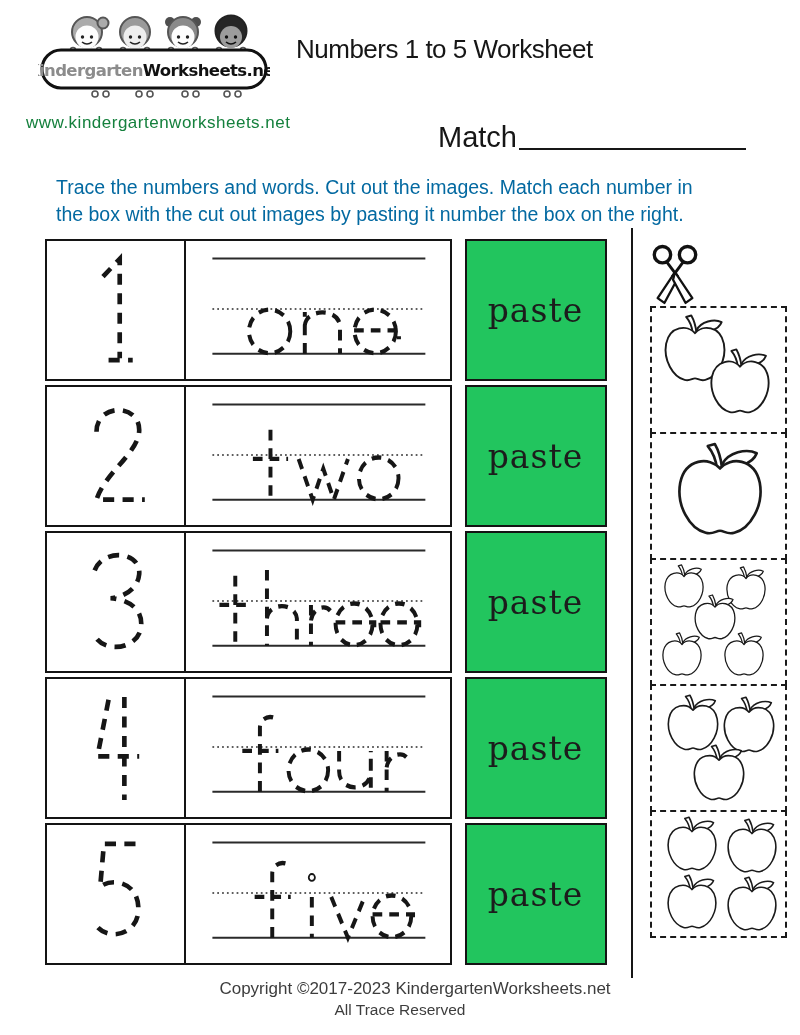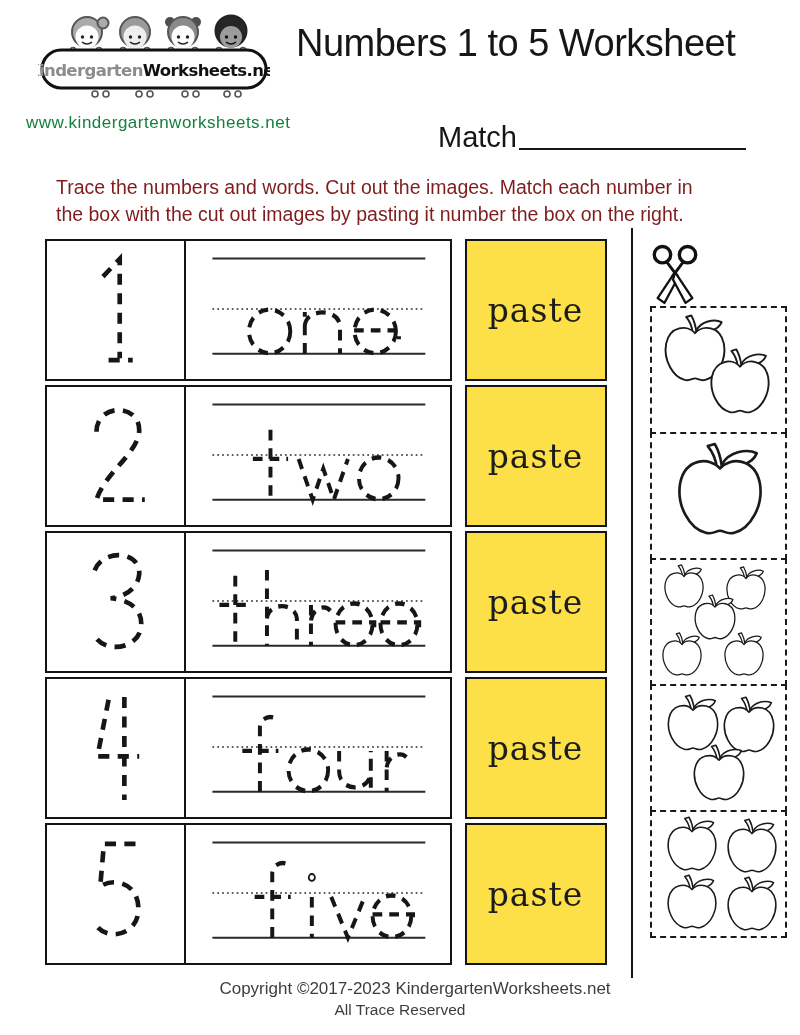--- a/index.html
+++ b/index.html
@@ -3,40 +3,40 @@
 <meta charset="utf-8">
 <style>
   html,body{margin:0;padding:0;background:#fff;}
   .page{position:relative;width:800px;height:1035px;background:#ffffff;overflow:hidden;
         font-family:"Liberation Sans",sans-serif;color:#111;}
 
   
   .logo{position:absolute;left:38px;top:10px;width:232px;height:102px;}
   .site-url{position:absolute;left:26px;top:113px;width:258px;text-align:center;
             font-size:17px;color:#15803d;letter-spacing:0.5px;}
-  .title{position:absolute;left:296px;top:22px;width:470px;font-size:38px;
+  .title{position:absolute;left:296px;top:34px;width:470px;font-size:26px;
          color:#161616;letter-spacing:-0.5px;}
   .name-row{position:absolute;left:438px;top:121px;width:308px;display:flex;align-items:flex-end;}
   .name-label{font-size:29px;color:#161616;}
   .name-line{flex:1;border-bottom:2px solid #161616;margin:0 0 4px 2px;height:24px;}
 
   .instructions{position:absolute;left:56px;top:174px;width:700px;font-size:19.5px;
-                line-height:27px;color:#7f1d1d;}
+                line-height:27px;color:#0369a1;}
 
   
   .table{position:absolute;left:45px;top:239px;}
   .w-row{display:flex;margin-bottom:4px;height:142px;}
   .num-cell{width:141px;height:142px;border:2.5px solid #141414;box-sizing:border-box;
             display:flex;align-items:center;justify-content:center;background:#fff;}
   .word-cell{width:268px;height:142px;border:2.5px solid #141414;box-sizing:border-box;
              margin-left:-2.5px;background:#fff;}
   .word-cell svg{display:block;width:100%;height:100%;}
   .gap-cell{width:13px;}
   .paste-cell{width:142px;height:142px;border:2.5px solid #141414;box-sizing:border-box;
-              display:flex;align-items:center;justify-content:center;background:#fde047;}
+              display:flex;align-items:center;justify-content:center;background:#22c55e;}
   .paste-label{font-family:"DejaVu Serif","Liberation Serif",serif;font-size:33px;
                font-weight:400;color:#1c1c1c;letter-spacing:1px;}
 
   .trace{fill:none;stroke:#161616;stroke-width:4.5;stroke-dasharray:11 8;stroke-linecap:butt;}
   .trace-num{fill:none;stroke:#161616;stroke-width:5;stroke-dasharray:12 9;stroke-linecap:butt;}
   .rule-solid{stroke:#2a2a2a;stroke-width:2;}
   .rule-dotted{stroke:#2a2a2a;stroke-width:1.6;stroke-dasharray:2 3.5;}
   .num-svg{width:94px;height:130px;}
 
   

